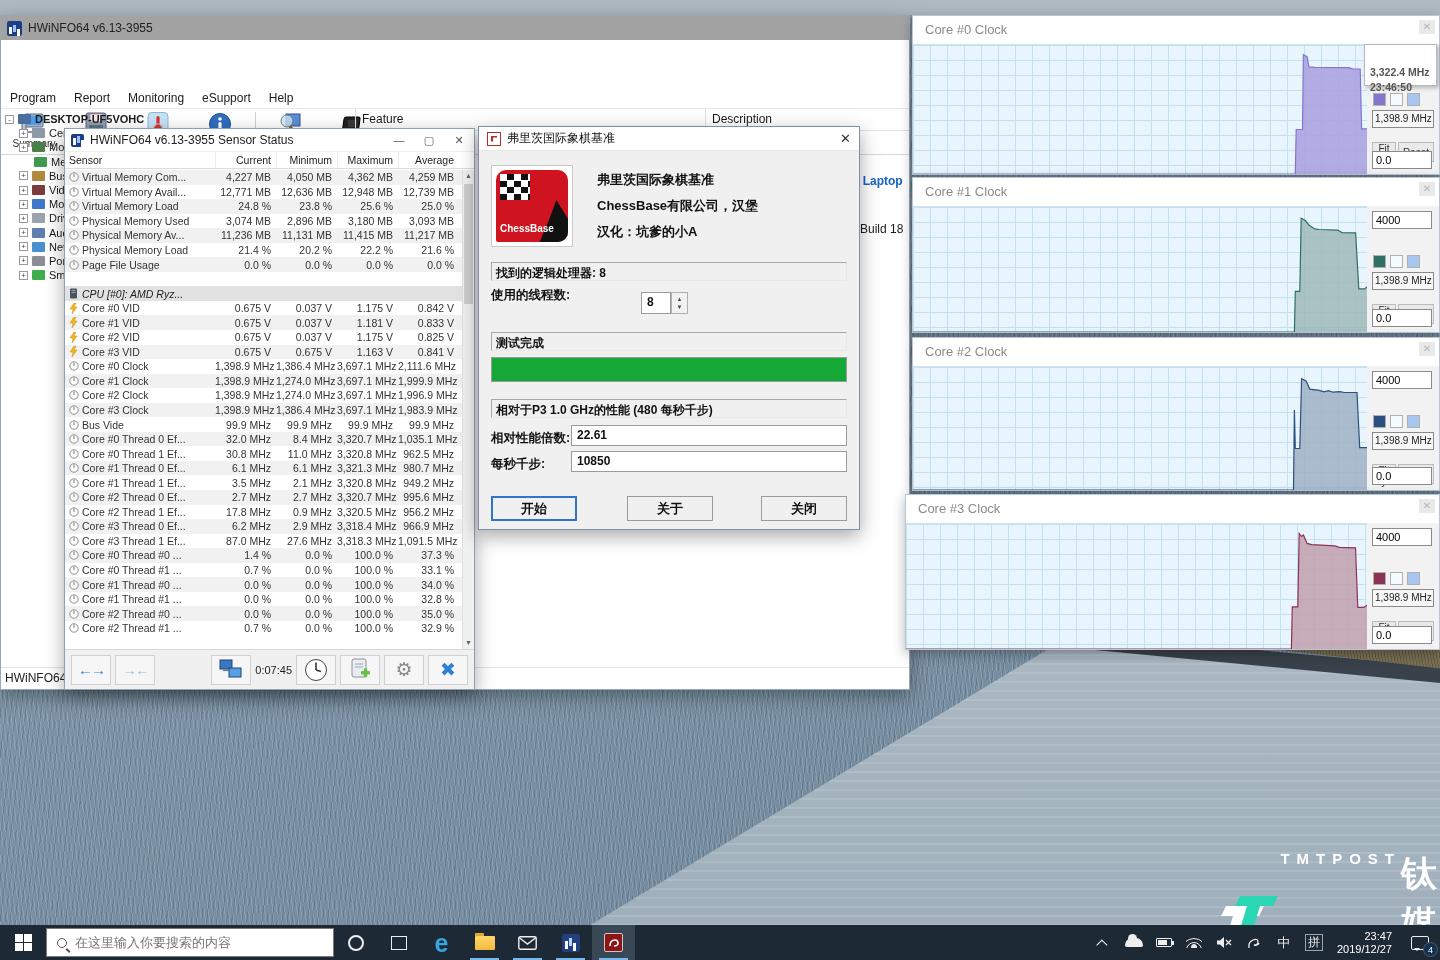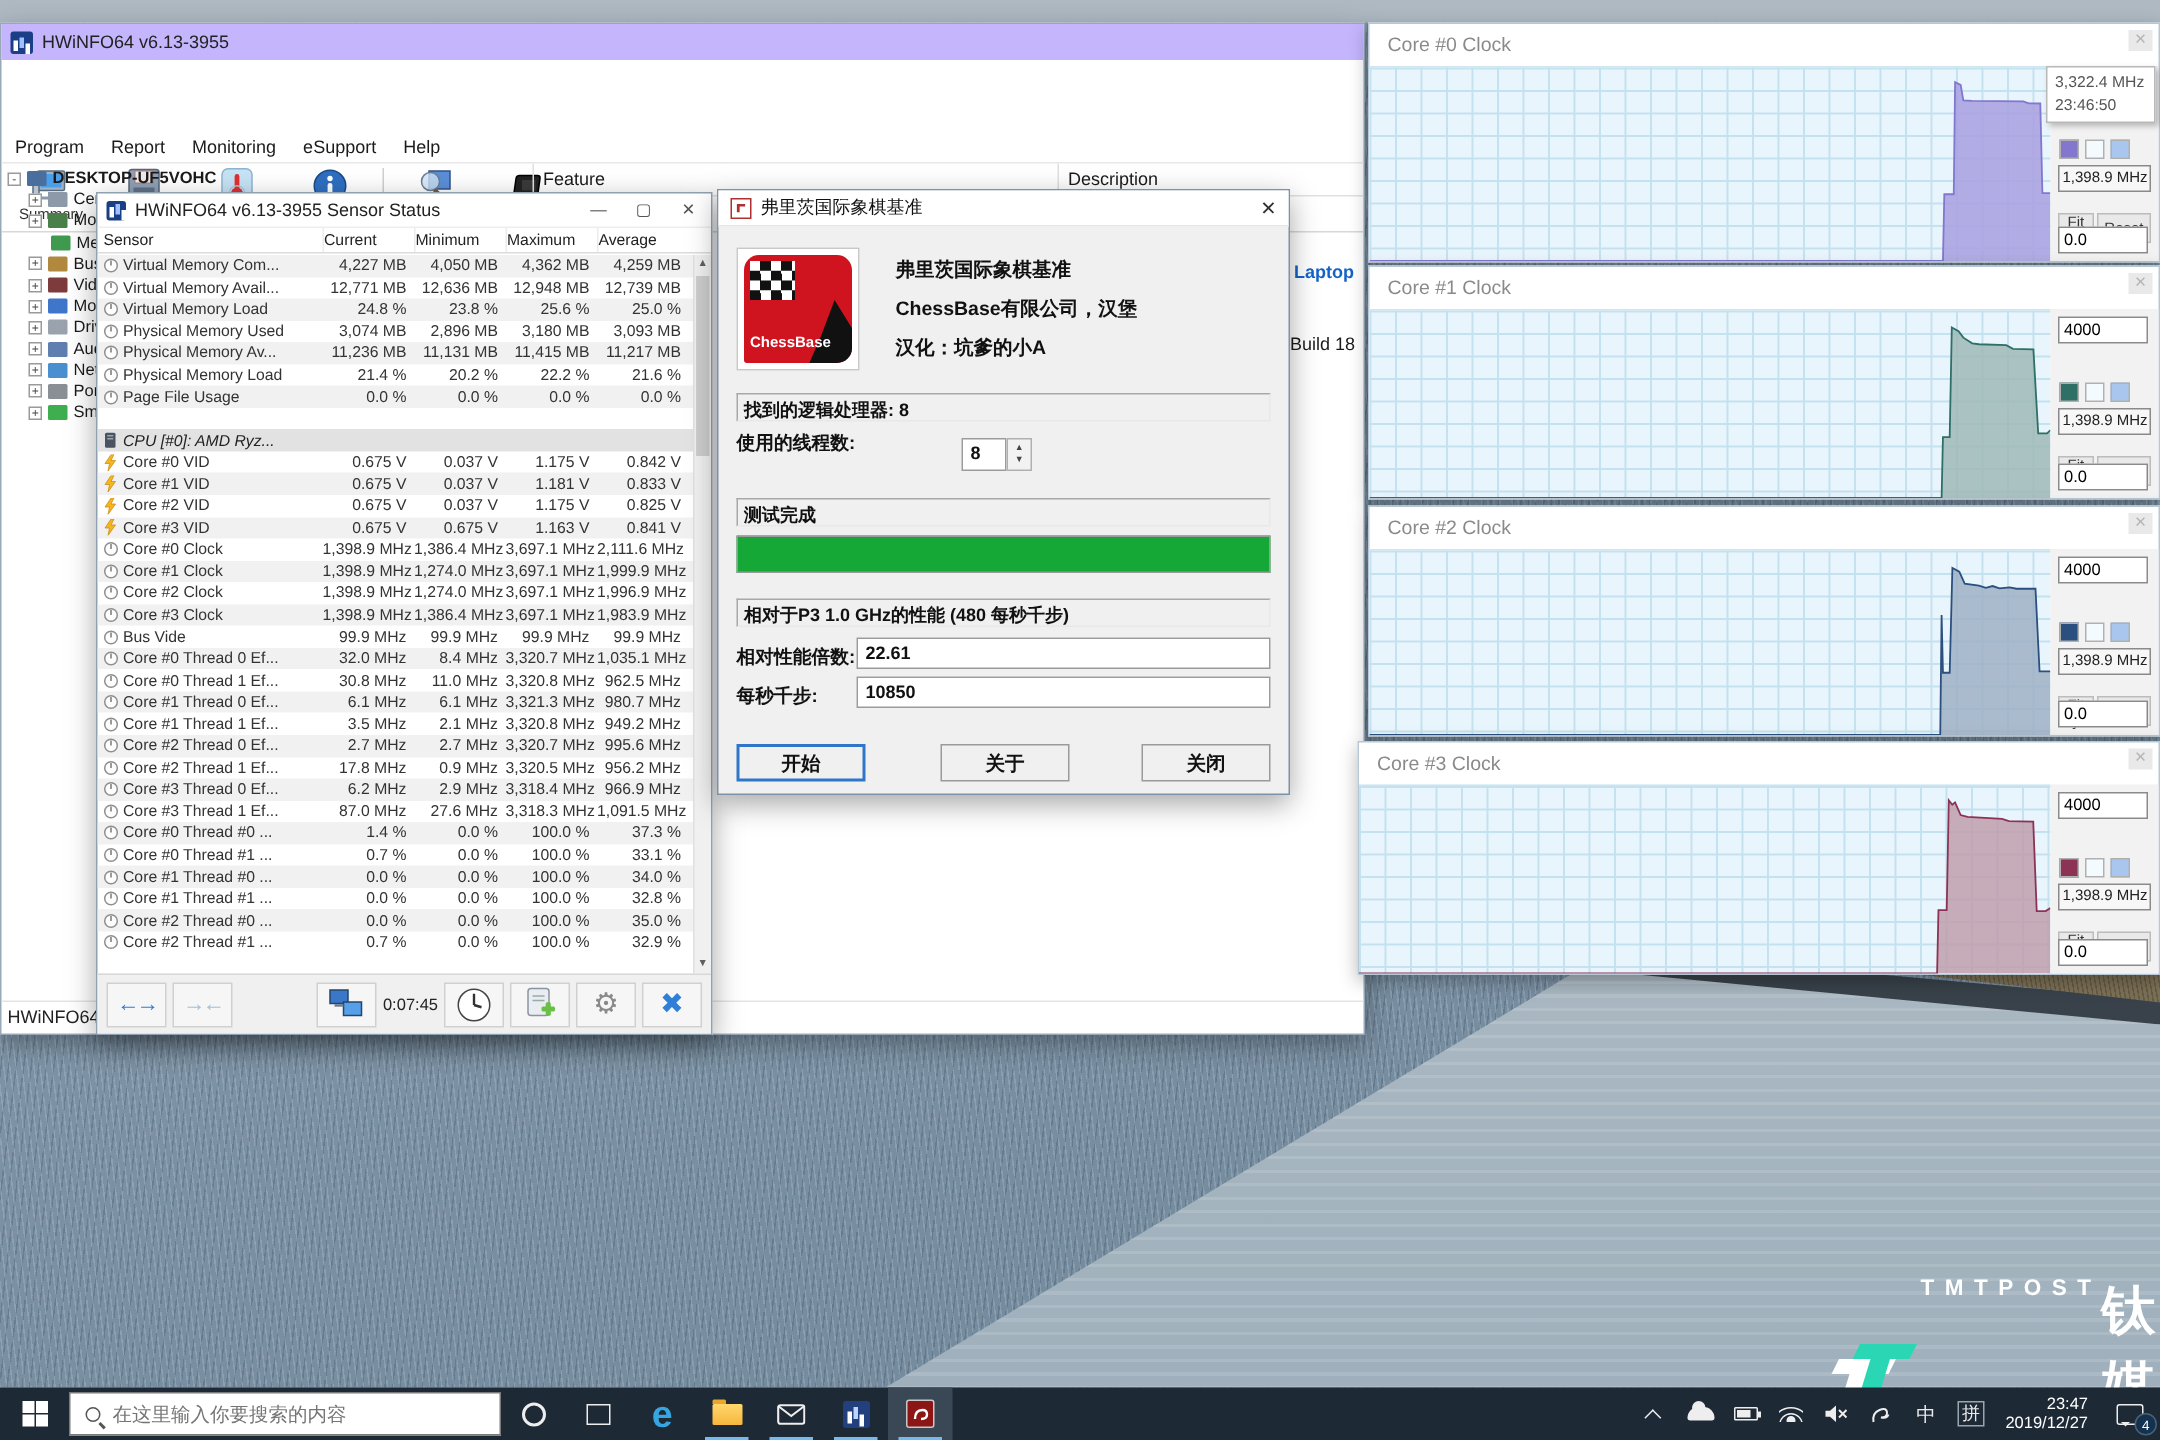--- a/index.html
+++ b/index.html
@@ -23,21 +23,21 @@
     background:#39424a; }
   #drygrass { position:absolute; left:0; top:15px; width:1440px; height:910px;
     clip-path:polygon(88% 66.2%, 100% 67.8%, 100% 71.8%, 88% 69.6%);
     background:repeating-linear-gradient(80deg, rgba(40,30,10,.25) 0 1px, transparent 1px 3px),#7b7057; }
 
   
   .win { position:absolute; background:#fff; border:1px solid #98a8b8; box-shadow:0 6px 18px rgba(0,0,0,.35); }
 
   
   #main-win { left:0; top:15px; width:910px; height:675px; }
-  .mtitle { height:24px; display:flex; align-items:center; gap:6px; padding-left:6px; font-size:12px; color:#222; background:#c4b5fd; }
+  .mtitle { height:24px; display:flex; align-items:center; gap:6px; padding-left:6px; font-size:12px; color:#222; background:#a3a3a3; }
   .hwicon { width:15px; height:15px; background:#1b3f86; border-radius:2px; position:relative; flex:0 0 auto; }
   .hwicon::before { content:""; position:absolute; left:2px; bottom:2px; width:3px; height:7px; background:#fff; box-shadow:4px -2px 0 #9fc0ff, 8px 2px 0 #fff; }
   #menubar { display:flex; gap:0; height:21px; align-items:center; font-size:12px; color:#1b1b1b; border-bottom:1px solid #e8e8e8;margin-top:48px; }
   #menubar span { padding:2px 9px; cursor:default; }
   #toolbar { display:flex; align-items:stretch; height:46px; border-bottom:1px solid #d8d8d8; padding-left:2px; }
   .tbtn { width:62px; display:flex; flex-direction:column; align-items:center; justify-content:flex-start; padding-top:3px; gap:2px; font-size:10px; color:#333; }
   .tbtn svg { width:26px; height:24px; }
   .tsep { width:1px; background:#d0d0d0; margin:3px 4px; }
   #panes { position:absolute; left:0; top:93px; right:0; bottom:22px; display:flex; }
   #treepane { width:355px; border-right:1px solid #e0e0e0; padding:3px 0 0 4px; font-size:11px; color:#1a1a1a; overflow:hidden; }
@@ -52,21 +52,21 @@
   .frag-build { position:absolute; left:490px; top:113px; color:#1a1a1a; font-size:12px; }
   #statusbar { position:absolute; left:0; bottom:0; width:100%; height:22px; border-top:1px solid #e4e4e4; font-size:12px; color:#222; padding:3px 0 0 4px; }
 
   
   #sensor-win { left:64px; top:128px; width:411px; height:562px; border:1px solid #8fa0b0; }
   .stitle { height:23px; display:flex; align-items:center; gap:6px; padding-left:6px; font-size:12px; color:#222; border-bottom:1px solid #eee; }
   .scaps { margin-left:auto; display:flex; }
   .scaps span { width:30px; text-align:center; font-size:11px; color:#555; line-height:22px; }
   #shead { display:flex; height:17px; font-size:10.5px; color:#222; border-bottom:1px solid #dcdcdc; align-items:center; }
   #shead .c0 { width:150px; padding-left:4px; }
-  .numh { width:61px; padding-right:5px; border-left:1px solid #ececec; height:100%; line-height:16px; }
+  .numh { width:61px; text-align:right; padding-right:5px; border-left:1px solid #ececec; height:100%; line-height:16px; }
   #sensor-body { position:absolute; left:0; top:41px; right:12px; bottom:40px; overflow:hidden; font-size:10.5px; color:#333; }
   .srow { display:flex; height:14.55px; align-items:center; }
   .srow.alt { background:#f1f1f1; }
   .srow.group { background:#e2e2e2; font-style:italic; color:#222; }
   .slab { width:133px; white-space:nowrap; overflow:hidden; }
   .sico { width:17px; display:flex; justify-content:center; align-items:center; flex:0 0 auto; }
   .sval { width:61px; text-align:right; padding-right:5px; white-space:nowrap; }
   #sscroll { position:absolute; right:0; top:41px; width:12px; bottom:40px; background:#f0f0f0; border-left:1px solid #e0e0e0; }
   .sarr { position:absolute; left:0; width:100%; height:12px; color:#606060; font-size:7px; text-align:center; line-height:12px; }
   #sthumb { position:absolute; left:1px; top:14px; width:9px; height:120px; background:#cdcdcd; }
@@ -111,21 +111,21 @@
   .plot svg { position:absolute; inset:0; }
   .gpanel { position:absolute; right:0; top:28px; bottom:0; width:72px; background:#f2f2f2; padding:4px 5px; }
   .gin { width:60px; height:18px; border:1px solid #8a8a8a; background:#fff; font-size:11px; padding:1px 3px; font-family:inherit; }
   .gin.bot { position:absolute; bottom:5px; left:5px; }
   .swatches { display:flex; gap:4px; margin:26px 0 4px 1px; }
   .sw { width:13px; height:13px; border:1px solid #b0b0b0; }
   .gval { width:62px; height:18px; border:1px solid #8a8a8a; background:#f7f7f7; font-size:10px; padding:2px 2px; color:#222; white-space:nowrap; }
   .gbtns { display:flex; gap:2px; margin-top:14px; }
   .gbtns button { font-size:10px; height:20px; padding:0 4px; background:#e9e9e9; border:1px solid #bcbcbc; font-family:inherit; color:#333; }
 
-  #tooltip { position:absolute; left:1364px; top:44px; width:73px; height:38px; background:#fff; border:1px solid #b9b9b9; box-shadow:2px 2px 4px rgba(0,0,0,.25); font-size:10.5px; color:#555; padding:3px 5px; z-index:60; line-height:15px; }
+  #tooltip { position:absolute; left:1364px; top:44px; width:73px; height:38px; background:#fff; border:1px solid #b9b9b9; box-shadow:2px 2px 4px rgba(0,0,0,.25); font-size:10.5px; color:#555; padding:20px 5px; z-index:60; line-height:15px;font-weight:bold; }
 
   
   #wm { position:absolute; left:1218px; top:850px; display:flex; gap:12px; align-items:center; z-index:5; }
   #wm-logo { position:relative; width:68px; height:68px; }
   .wmT { position:absolute; width:54px; height:58px; }
   .wmT.white { left:0; top:10px; }
   .wmT.teal { left:14px; top:0; }
   #wm-text { display:flex; }
   #wm-brand { color:#fff; font-size:15px; font-weight:700; letter-spacing:7px; }
   #wm-cn { color:#fff; font-size:36px; font-weight:700; letter-spacing:4px; }

